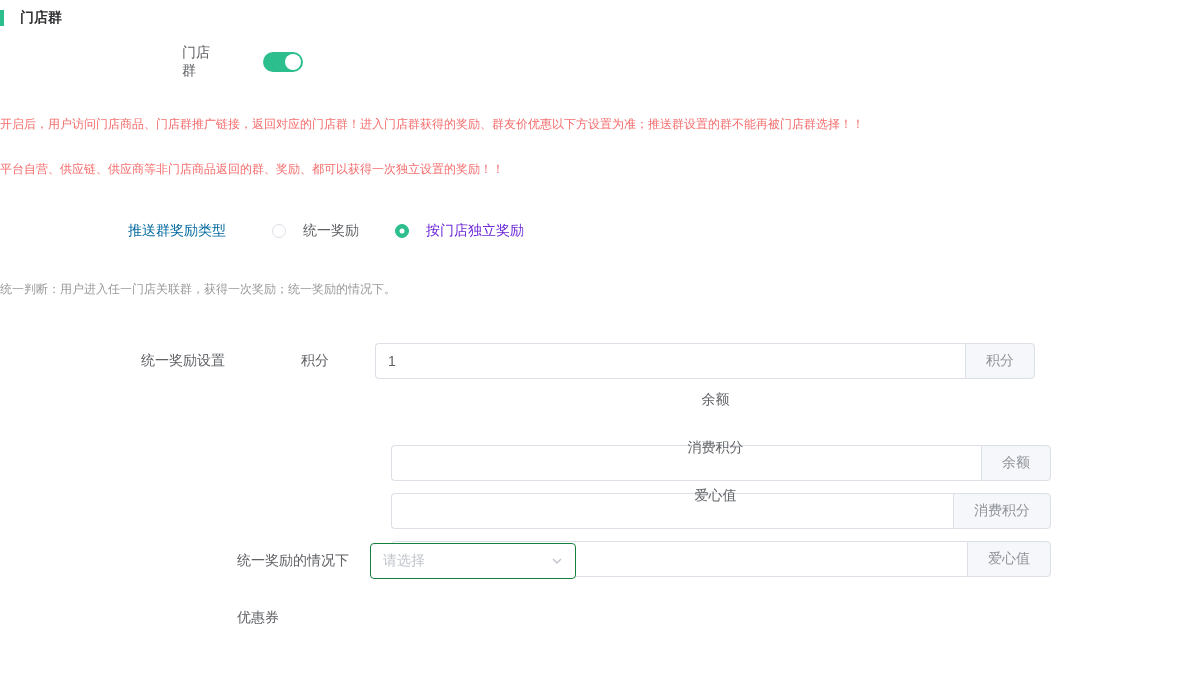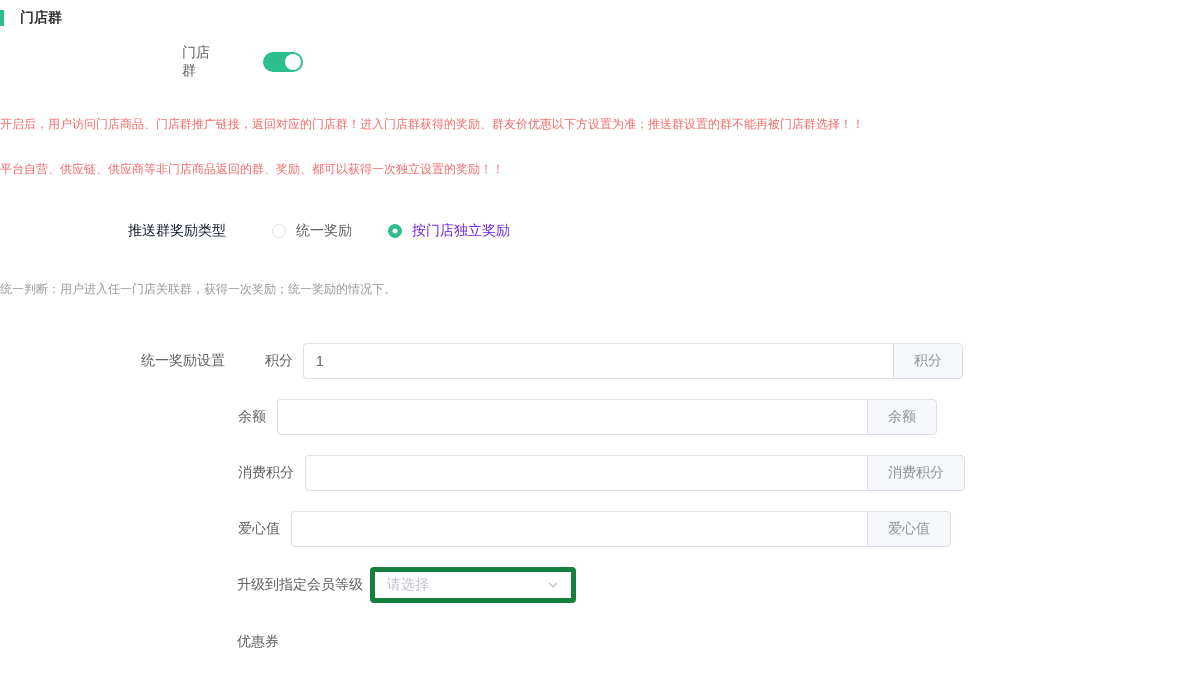--- a/index.html
+++ b/index.html
@@ -27,64 +27,64 @@
     position:absolute; top:2px; right:2px; width:16px; height:16px;
     border-radius:50%; background:#fff;
   }
 
   
   .warn { margin-top:46px; font-size:12px; line-height:13px; color:#F56C6C; }
   .warn.second { margin-top:32px; }
 
   
   .row-radio { margin-top:47px; height:16px; display:flex; align-items:center; padding-left:128px; }
-  .row-radio .lbl { width:114px; color:#0f172a; }
+  .row-radio .lbl { width:114px; color:#0369a1; }
   .radio-item { display:flex; align-items:center; margin-left:30px; cursor:pointer; }
   .radio-item + .radio-item { margin-left:36px; }
   .radio-circle {
     width:14px; height:14px; border-radius:50%; background:#fff;
     border:1px solid #DCDFE6; position:relative;
   }
   .radio-item.selected .radio-circle { background:#2CBE8C; border-color:#2CBE8C; }
   .radio-item.selected .radio-circle::after {
     content:""; position:absolute; left:50%; top:50%; width:5px; height:5px;
     border-radius:50%; background:#fff; transform:translate(-50%,-50%);
   }
-  .radio-label { margin-left:10px; color:#606266; }
+  .radio-label { margin-left:17px; color:#606266; }
   .radio-item.selected .radio-label { color:#6d28d9; }
 
   
   .help { margin-top:44px; font-size:12px; line-height:13px; color:#999999; }
   .help.second { margin-top:36px; }
 
   
-  .row-field { display:flex; align-items:center; height:36px; }
+  .row-field { display:flex; align-items:center; height:36px;gap:36px; }
   .row-field.first { margin-top:47px; padding-left:141px; }
-  .row-field.plain { margin-top:20px; padding-left:238px; }
+  .row-field.plain { margin-top:12px; padding-left:238px;flex-direction:column; }
   .group-lbl { width:84px; color:#606266; }
   .f-lbl { color:#606266; white-space:nowrap; }
   .row-field.first .f-lbl { margin-left:40px; }
   .input-group { display:flex; width:660px; height:36px; margin-left:11px; }
   .row-field.first .input-group { margin-left:10px; }
   .el-input {
     flex:1; height:36px; border:1px solid #DCDFE6; border-right:none;
     border-radius:4px 0 0 4px; padding:0 12px; font-size:14px; color:#606266;
     outline:none; background:#fff; font-family:inherit; min-width:0;
   }
   .addon {
     display:flex; align-items:center; padding:0 20px; background:#F5F7FA;
     border:1px solid #DCDFE6; border-radius:0 4px 4px 0; color:#909399;
     font-size:14px; white-space:nowrap;
   }
 
   
   .row-select { margin-top:20px; height:36px; display:flex; align-items:center; padding-left:237px; }
   .row-select .f-lbl { width:126px; }
   .select-box {
-    margin-left:7px; width:206px; height:36px; border:5px solid #15803d;
+    margin-left:7px; width:206px; height:36px; border:1px solid #15803d;
     border-radius:4px; display:flex; align-items:center; padding:0 12px;
     cursor:pointer; background:#fff;
   }
   .select-placeholder { flex:1; color:#C0C4CC; font-size:14px; }
   .chevron { display:flex; align-items:center; }
 
   
   .row-coupon { margin-top:30px; padding-left:237px; color:#606266; }
 </style>
 </head>
@@ -148,21 +148,21 @@
 
   <div class="row-field plain">
     <span class="f-lbl">爱心值</span>
     <div class="input-group">
       <input class="el-input" type="text" value="" style="">
       <span class="addon">爱心值</span>
     </div>
   </div>
 
   <div class="row-select">
-    <span class="f-lbl">升级到指定会员等级</span>
+    <span class="f-lbl">统一奖励的情况下</span>
     <div class="select-box">
       <span class="select-placeholder">请选择</span>
       <span class="chevron">
         <svg width="12" height="12" viewBox="0 0 12 12">
             <polyline points="2,4 6,8 10,4" fill="none" stroke="#C0C4CC" stroke-width="1.4"></polyline>
           </svg>
       </span>
     </div>
   </div>
 

